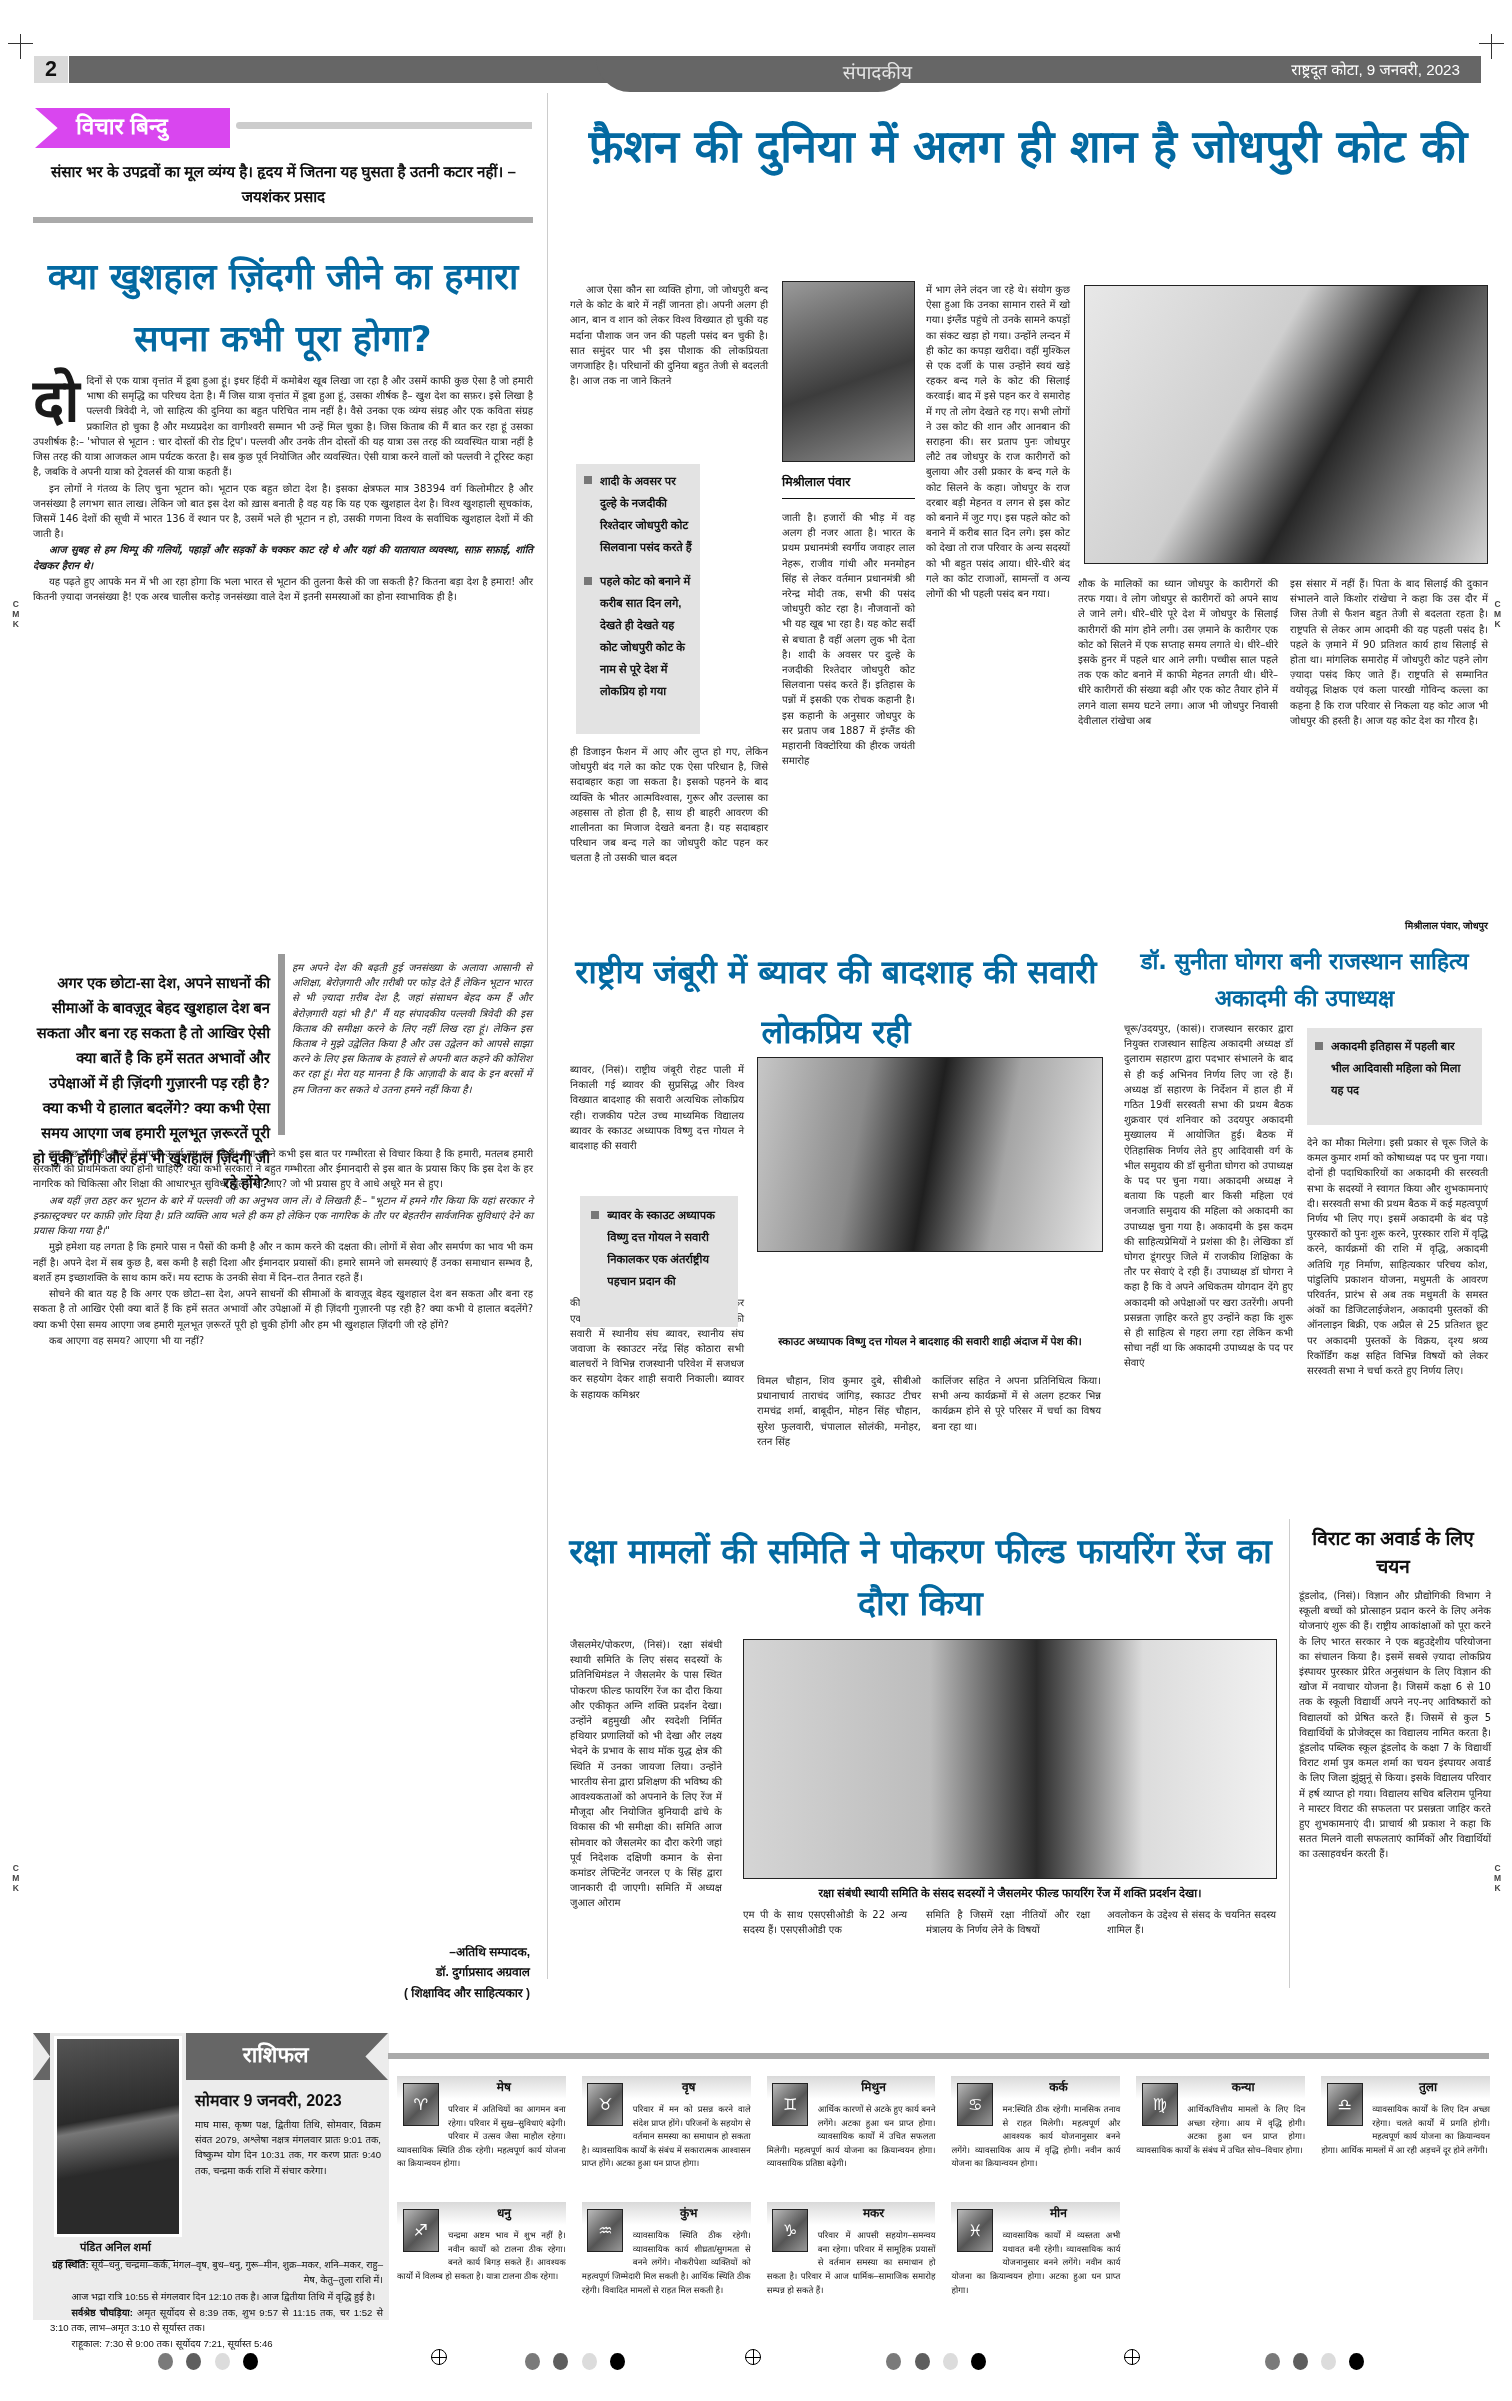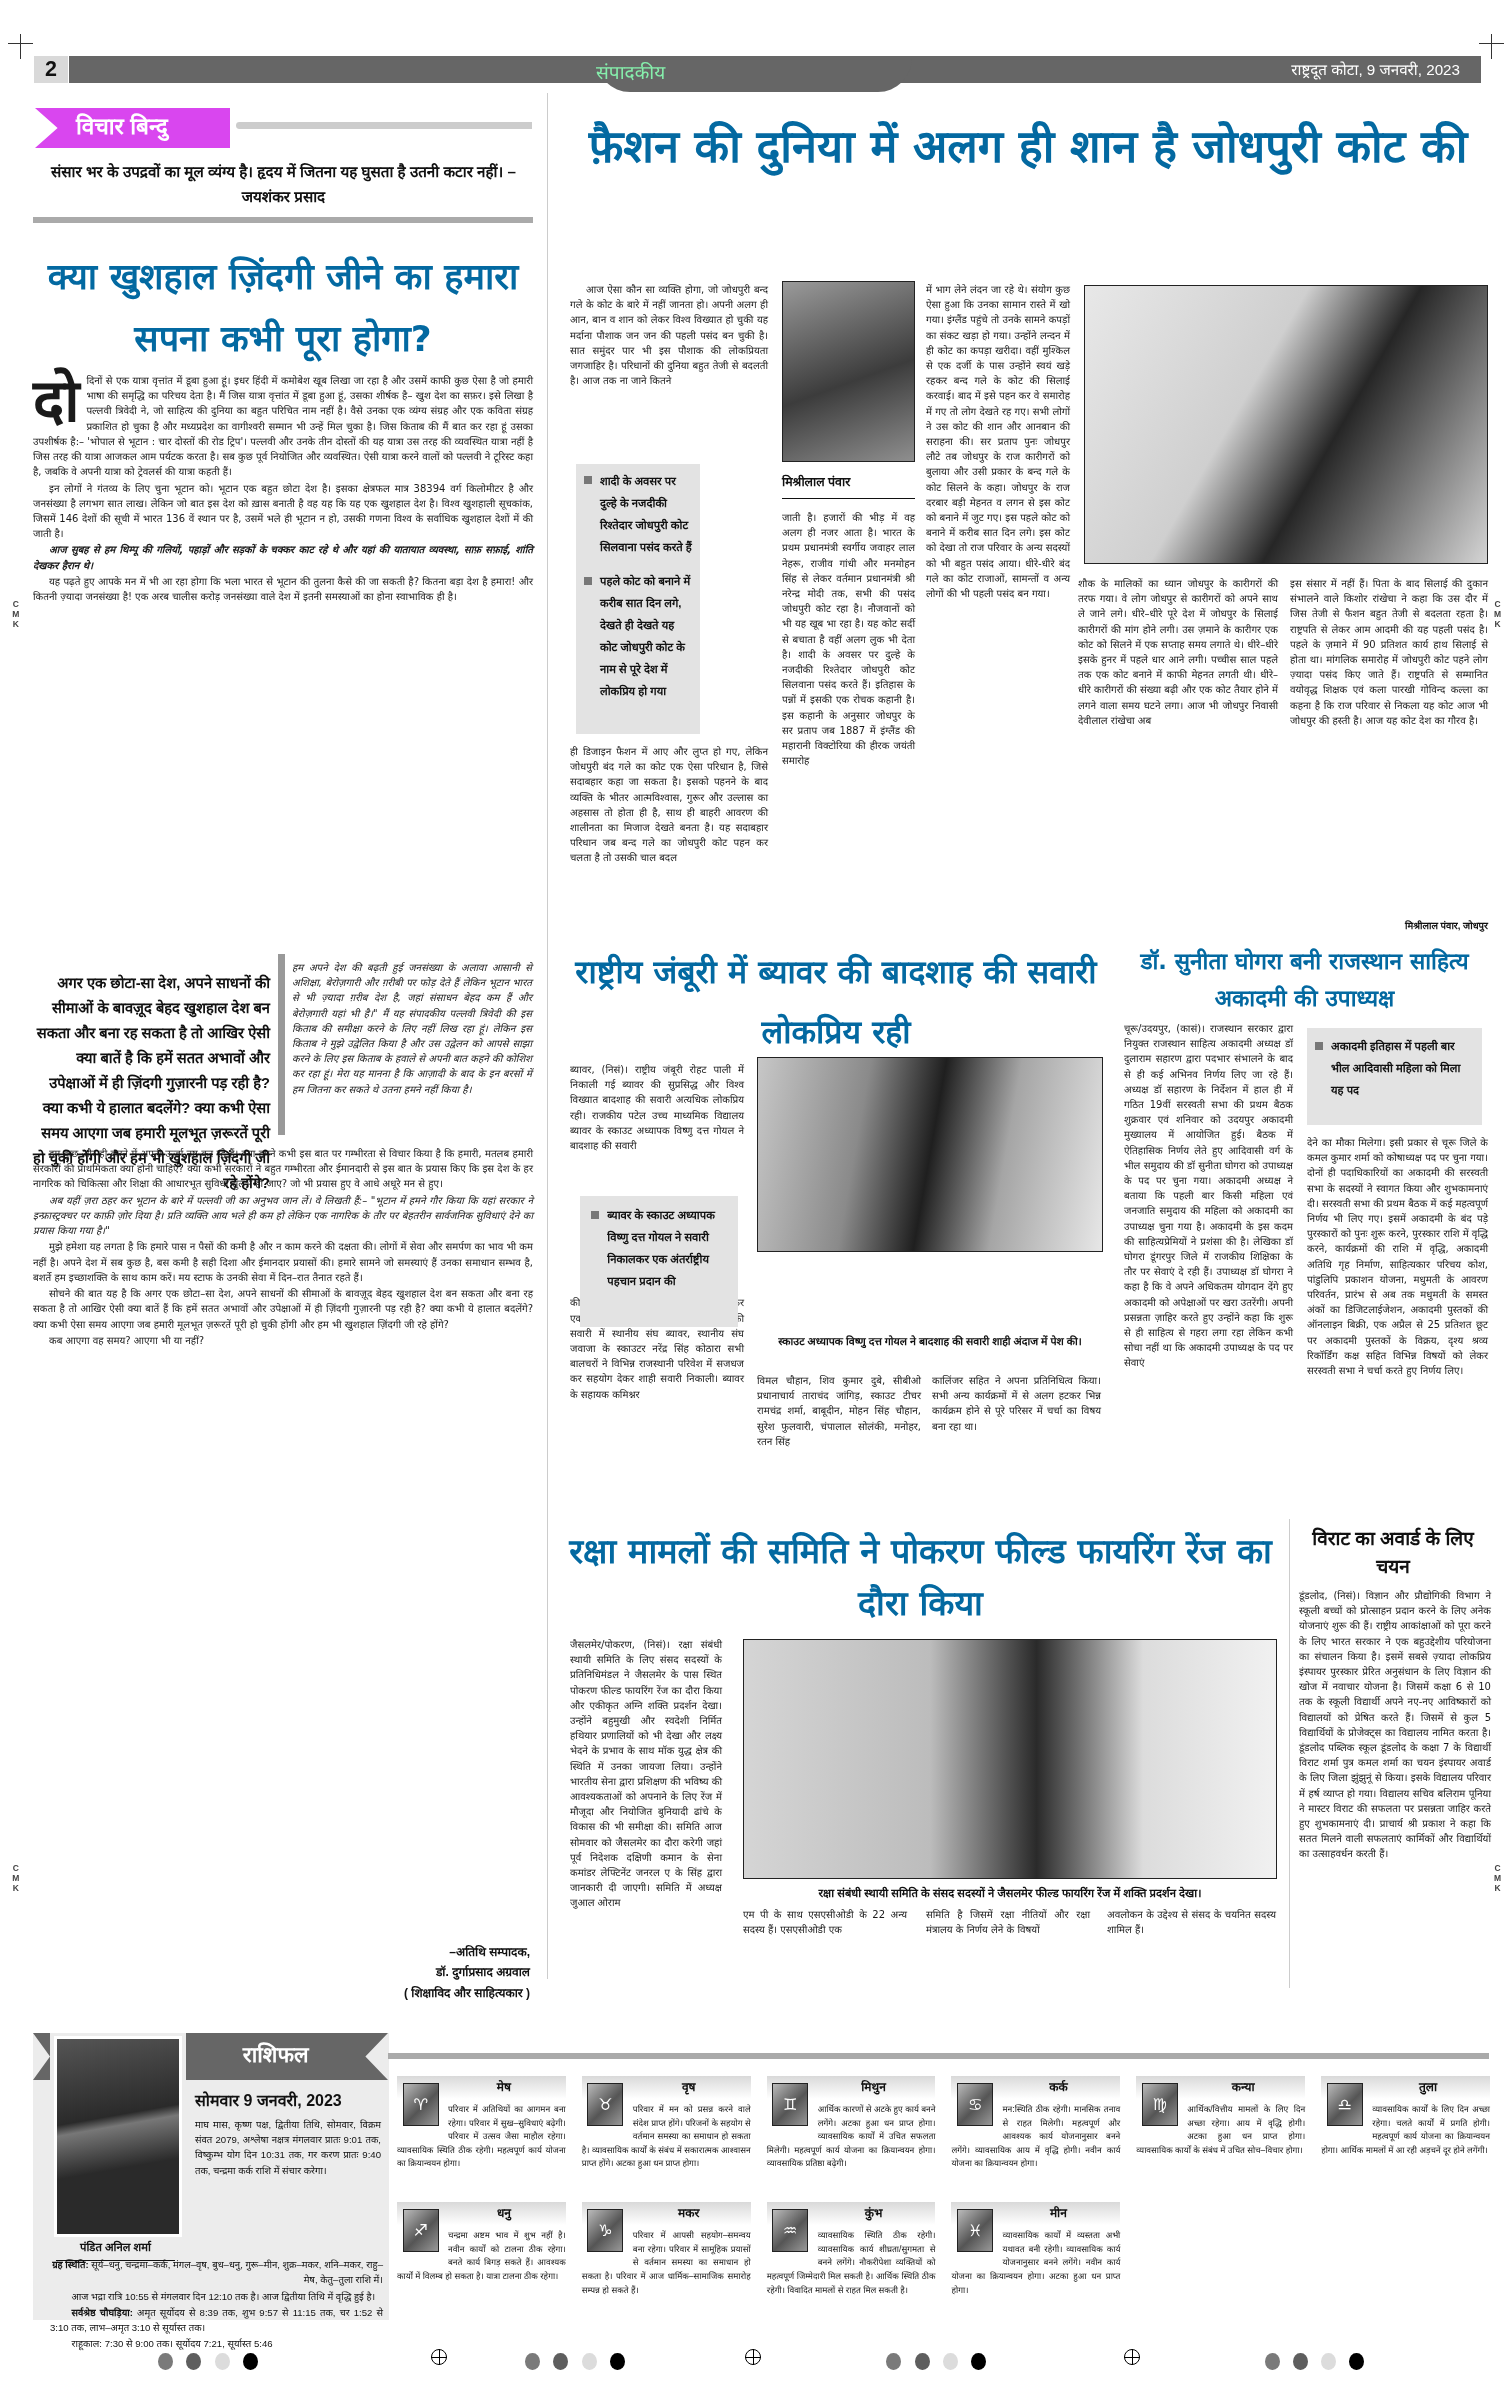--- a/index.html
+++ b/index.html
@@ -8,21 +8,21 @@
   .abs { position: absolute; }
   .body-text { font-family: "DejaVu Sans", "Liberation Sans", sans-serif; font-size: 10px; line-height: 15.2px; text-align: justify; color: #1a1a1a; }
   .body-text p { text-indent: 16px; margin-bottom: 1.1px; }
   .headline { font-family: "DejaVu Sans", sans-serif; font-weight: bold; color: #0369a1; text-align: center; line-height: 1.25; }
   .crop { position: absolute; background: #333; }
   .cmk { position: absolute; font-size: 8.5px; font-weight: bold; color: #444; line-height: 10.2px; text-align: center; width: 9px; }
 
   
   #header-bar { left: 34px; top: 56px; width: 1447px; height: 27px; background: #666; }
   #page-num-box { left: 34px; top: 56px; width: 35px; height: 27px; background: #d9d9d9; border-right: 1.7px solid #fff; display: flex; align-items: center; justify-content: center; font-size: 21.5px; font-weight: bold; color: #111; }
-  #section-tab { left: 596px; top: 56px; width: 316px; height: 36px; background: #666; border-radius: 0 0 34px 34px; color: #86efac; font-size: 19px; text-align: left; padding-top: 3.4px; }
+  #section-tab { left: 596px; top: 56px; width: 316px; height: 36px; background: #666; border-radius: 0 0 34px 34px; color: #e5e5e5; font-size: 19px; text-align: right; padding-top: 3.4px; }
   #dateline { right: 52px; top: 59px; color: #fff; font-size: 15.2px; line-height: 21.5px; }
 
   
   #vb-ribbon { left: 35px; top: 108px; width: 195px; height: 40px; background: #d946ef; clip-path: polygon(0 0, 100% 0, 100% 100%, 0 100%, 22.6px 50%); color: #fff; font-size: 22.6px; font-weight: bold; padding-left: 41px; line-height: 38px; }
   #vb-line { left: 236px; top: 122px; width: 296px; height: 6.8px; background: #ccc; border-radius: 3.4px 0 0 3.4px; }
   #vb-quote { left: 35px; top: 159px; width: 497px; font-size: 15.2px; font-weight: bold; text-align: center; line-height: 25px; }
   #vb-bottom-line { left: 33px; top: 217px; width: 500px; height: 5.6px; background: #aaa; }
 
   #left-headline { left: 33px; top: 246px; width: 500px; font-size: 36px; line-height: 62px; }
   #left-col-wrap { left: 33px; top: 373px; width: 500px; }
@@ -292,28 +292,28 @@
       <div class="rashi-head">तुला</div>
       <div class="rashi-icon">♎</div>
       <div class="rashi-body">व्यावसायिक कार्यों के लिए दिन अच्छा रहेगा। चलते कार्यों में प्रगति होगी। महत्वपूर्ण कार्य योजना का क्रियान्वयन होगा। आर्थिक मामलों में आ रही अड़चनें दूर होने लगेंगी।</div>
     </div>
     <div class="rashi-card">
       <div class="rashi-head">धनु</div>
       <div class="rashi-icon">♐</div>
       <div class="rashi-body">चन्द्रमा अष्टम भाव में शुभ नहीं है। नवीन कार्यों को टालना ठीक रहेगा। बनते कार्य बिगड़ सकते हैं। आवश्यक कार्यों में विलम्ब हो सकता है। यात्रा टालना ठीक रहेगा।</div>
     </div>
     <div class="rashi-card">
+      <div class="rashi-head">कुंभ</div>
+      <div class="rashi-icon">♒</div>
+      <div class="rashi-body">व्यावसायिक स्थिति ठीक रहेगी। व्यावसायिक कार्य शीघ्रता/सुगमता से बनने लगेंगे। नौकरीपेशा व्यक्तियों को महत्वपूर्ण जिम्मेदारी मिल सकती है। आर्थिक स्थिति ठीक रहेगी। विवादित मामलों से राहत मिल सकती है।</div>
+    </div>
+    <div class="rashi-card">
       <div class="rashi-head">मकर</div>
       <div class="rashi-icon">♑</div>
       <div class="rashi-body">परिवार में आपसी सहयोग–समन्वय बना रहेगा। परिवार में सामूहिक प्रयासों से वर्तमान समस्या का समाधान हो सकता है। परिवार में आज धार्मिक–सामाजिक समारोह सम्पन्न हो सकते हैं।</div>
-    </div>
-    <div class="rashi-card">
-      <div class="rashi-head">कुंभ</div>
-      <div class="rashi-icon">♒</div>
-      <div class="rashi-body">व्यावसायिक स्थिति ठीक रहेगी। व्यावसायिक कार्य शीघ्रता/सुगमता से बनने लगेंगे। नौकरीपेशा व्यक्तियों को महत्वपूर्ण जिम्मेदारी मिल सकती है। आर्थिक स्थिति ठीक रहेगी। विवादित मामलों से राहत मिल सकती है।</div>
     </div>
     <div class="rashi-card">
       <div class="rashi-head">मीन</div>
       <div class="rashi-icon">♓</div>
       <div class="rashi-body">व्यावसायिक कार्यों में व्यस्तता अभी यथावत बनी रहेगी। व्यावसायिक कार्य योजनानुसार बनने लगेंगे। नवीन कार्य योजना का क्रियान्वयन होगा। अटका हुआ धन प्राप्त होगा।</div>
     </div>
   </div>
 
 <div id="print-marks">
     <div class="reg" style="left: 431px; top: 2349px;"></div>

